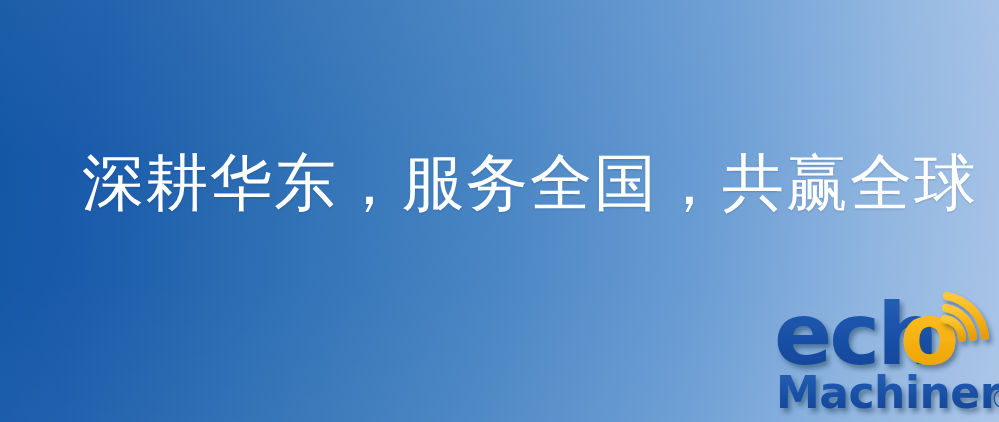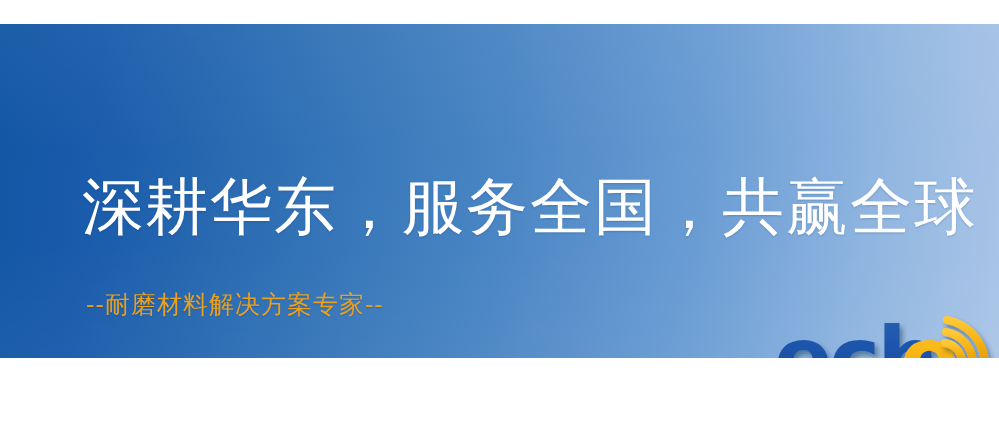--- a/index.html
+++ b/index.html
@@ -4,33 +4,32 @@
 <style>
   html, body {
     margin: 0;
     padding: 0;
     background: #ffffff;
   }
 
   #banner {
     position: relative;
     width: 999px;
-    height: 334px;
+    height: 422px;
     overflow: hidden;
     font-family: "Liberation Sans", sans-serif;
     
     background: linear-gradient(96deg,
         #1257a4 0%,
         #1a5bab 10%,
         #2e6fb4 28%,
         #4a86c4 50%,
         #6b9dd4 70%,
         #8fb5e0 86%,
         #aac5e7 100%);
-    margin-top: 24px;
   }
 
   
   #banner-sheen {
     position: absolute;
     inset: 0;
     background: linear-gradient(180deg,
         rgba(255,255,255,0.045) 0%,
         rgba(255,255,255,0.00) 38%,
         rgba(255,255,255,0.00) 66%,
@@ -82,21 +81,20 @@
 </style>
 </head>
 <body>
 
 <div id="banner">
 
   <div id="banner-sheen"></div>
 
   <h1 id="headline">深耕华东，服务全国，共赢全球</h1>
 
-  <p id="subtitle">--耐磨材料解决方案专家--</p>
 
   <div id="logo">
     <svg width="257" height="134" viewBox="0 0 257 134" xmlns="http://www.w3.org/2000/svg">
       <defs>
         <filter id="logoShadow" x="-25%" y="-25%" width="160%" height="160%">
           <feDropShadow dx="3" dy="4" stdDeviation="2.6" flood-color="#10243f" flood-opacity="0.42"></feDropShadow>
         </filter>
         <linearGradient id="blueFace" x1="0" y1="0" x2="0" y2="1">
           <stop offset="0%" stop-color="#2a63b8"></stop>
           <stop offset="48%" stop-color="#1a52a8"></stop>

